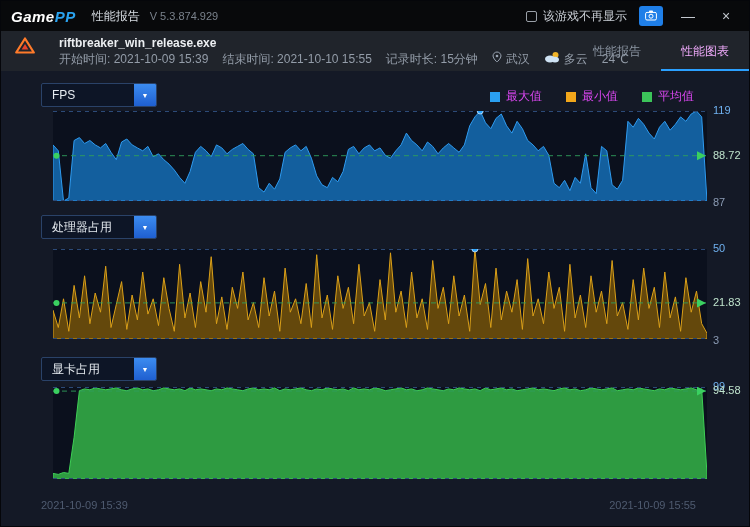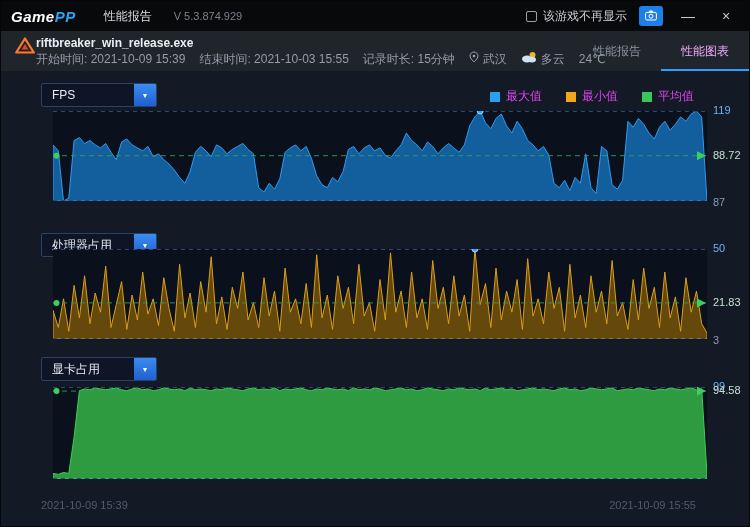--- a/index.html
+++ b/index.html
@@ -1,34 +1,34 @@
 <!DOCTYPE html>
 <html><head>
 <meta charset="utf-8">
 <style>
   html,body{margin:0;padding:0;background:#000;}
   *{box-sizing:border-box;font-family:"Liberation Sans","DejaVu Sans",sans-serif;}
   .window{position:relative;width:750px;height:527px;background:#141926;overflow:hidden;border:1px solid #05060a;}
 
   
-  .titlebar{position:absolute;left:0;top:0;width:100%;height:30px;background:#08090b;display:flex;align-items:center;padding:0 10px;gap:12px;}
+  .titlebar{position:absolute;left:0;top:0;width:100%;height:30px;background:#08090b;display:flex;align-items:center;padding:0 10px;}
   .logo{font-size:15px;font-weight:bold;font-style:italic;letter-spacing:.5px;}
   .logo .g{color:#ffffff;}
   .logo .p{color:#2aa3f0;}
   .tb-title{font-size:12px;color:#d8dde3;margin-left:16px;}
   .tb-version{font-size:11px;color:#7a828c;margin-left:10px;}
   .tb-right{margin-left:auto;display:flex;align-items:center;gap:12px;}
   .chk{display:flex;align-items:center;gap:6px;font-size:12px;color:#c8cdd4;cursor:pointer;}
   .chk .box{width:11px;height:11px;border:1px solid #9aa0a8;border-radius:2px;background:transparent;display:inline-block;}
   .cam{width:24px;height:20px;background:#1f7fe8;border:none;border-radius:3px;display:flex;align-items:center;justify-content:center;cursor:pointer;padding:0;}
   .win-btn{background:transparent;border:none;color:#c3c8cf;font-size:14px;width:26px;height:26px;cursor:pointer;padding:0;line-height:26px;}
 
   
   .infobar{position:absolute;left:0;top:30px;width:100%;height:40px;background:#20242b;display:flex;}
-  .app-block{display:flex;padding-left:14px;gap:1px;}
+  .app-block{display:flex;padding-left:14px;gap:24px;}
   .tri-icon{margin-top:6px;}
   .app-lines{display:flex;flex-direction:column;}
   .exe{font-size:12px;font-weight:bold;color:#eceff2;margin-top:5px;line-height:15px;}
   .meta{display:flex;align-items:center;gap:14px;font-size:12px;color:#939ca8;line-height:15px;}
   .meta .grp{display:flex;align-items:center;gap:4px;}
   .tabs{position:absolute;right:0;top:0;height:40px;display:flex;}
   .tab{width:88px;display:flex;align-items:center;justify-content:center;font-size:12px;color:#8b95a2;cursor:pointer;position:relative;}
   .tab.active{color:#f0abfc;}
   .tab.active::after{content:"";position:absolute;left:0;right:0;bottom:0;height:2px;background:#2ba0ff;}
 
@@ -88,21 +88,21 @@
       <span class="tri-icon">
         <svg width="20" height="17" viewBox="0 0 20 17">
             <path d="M10 1.5 L18.8 15.5 H1.2 Z" fill="none" stroke="#ff7b2a" stroke-width="2.2" stroke-linejoin="round"></path>
             <path d="M10 7 L13.4 12.6 H6.6 Z" fill="#e8432a"></path>
           </svg>
       </span>
       <div class="app-lines">
         <div class="exe">riftbreaker_win_release.exe</div>
         <div class="meta">
           <span>开始时间: 2021-10-09 15:39</span>
-          <span>结束时间: 2021-10-03 15:55</span>
+          <span>结束时间: 2021-10-10 15:55</span>
           <span>记录时长: 15分钟</span>
           <span class="grp">
             <span>
               <svg width="10" height="12" viewBox="0 0 10 12">
                   <path d="M5 1 C7.2 1 9 2.8 9 5 C9 7.5 5 11 5 11 C5 11 1 7.5 1 5 C1 2.8 2.8 1 5 1 Z" fill="none" stroke="#9aa4b2" stroke-width="1"></path>
                   <circle cx="5" cy="5" r="1.3" fill="#9aa4b2"></circle>
                 </svg>
             </span>
             <span>武汉</span>
           </span>
@@ -162,21 +162,21 @@
             <circle cx="427.2" cy="0.0" r="3" fill="#2ba6ff" stroke="#cfe6ff" stroke-width="0.8"></circle>
           </svg>
         </div>
       <div class="ylabels">
         <span class="yl ymax" id="ymax-0">119</span>
         <span class="yl yavg" id="yavg-0" style="top: 37.6754px;">88.72</span>
         <span class="yl ymin" id="ymin-0">87</span>
       </div>
     </div>
 
-    <div class="sel-row" style="top:162px;">
+    <div class="sel-row" style="top:144px;">
       <div class="dropdown">
         <span class="dd-label">处理器占用</span>
         <span class="dd-arrow">▼</span>
       </div>
     </div>
 
     <div class="chart-wrap" style="top:178px;height:90px;text-align:right;">
       <div class="chart-area" id="chart-1">
           <svg width="654" height="90">
             <path d="M0 90 L0.0 61.3 L5.3 78.5 L10.5 49.8 L15.8 82.3 L21.1 36.4 L26.4 68.9 L31.6 26.8 L36.9 74.7 L42.2 44.0 L47.5 63.2 L52.7 17.2 L58.0 78.5 L63.3 55.5 L68.6 32.6 L73.8 80.4 L79.1 46.0 L84.4 70.9 L89.7 23.0 L94.9 65.1 L100.2 49.8 L105.5 76.6 L110.8 28.7 L116.0 59.4 L121.3 82.3 L126.6 15.3 L131.9 68.9 L137.1 44.0 L142.4 78.5 L147.7 32.6 L153.0 63.2 L158.2 7.7 L163.5 74.7 L168.8 47.9 L174.0 80.4 L179.3 38.3 L184.6 59.4 L189.9 23.0 L195.1 70.9 L200.4 53.6 L205.7 78.5 L211.0 28.7 L216.2 67.0 L221.5 42.1 L226.8 82.3 L232.1 19.1 L237.3 63.2 L242.6 49.8 L247.9 74.7 L253.2 34.5 L258.4 78.5 L263.7 5.7 L269.0 68.9 L274.3 46.0 L279.5 80.4 L284.8 26.8 L290.1 59.4 L295.4 38.3 L300.6 74.7 L305.9 15.3 L311.2 67.0 L316.5 53.6 L321.7 82.3 L327.0 30.6 L332.3 70.9 L337.5 3.8 L342.8 63.2 L348.1 42.1 L353.4 78.5 L358.6 23.0 L363.9 68.9 L369.2 49.8 L374.5 80.4 L379.7 11.5 L385.0 59.4 L390.3 38.3 L395.6 74.7 L400.8 26.8 L406.1 67.0 L411.4 46.0 L416.7 82.3 L421.9 0.0 L427.2 55.5 L432.5 34.5 L437.8 78.5 L443.0 19.1 L448.3 70.9 L453.6 42.1 L458.9 63.2 L464.1 30.6 L469.4 80.4 L474.7 9.6 L480.0 67.0 L485.2 49.8 L490.5 74.7 L495.8 23.0 L501.0 59.4 L506.3 38.3 L511.6 82.3 L516.9 15.3 L522.1 68.9 L527.4 46.0 L532.7 78.5 L538.0 26.8 L543.2 63.2 L548.5 42.1 L553.8 74.7 L559.1 11.5 L564.3 67.0 L569.6 53.6 L574.9 80.4 L580.2 30.6 L585.4 70.9 L590.7 19.1 L596.0 59.4 L601.3 38.3 L606.5 78.5 L611.8 23.0 L617.1 68.9 L622.4 47.9 L627.6 82.3 L632.9 28.7 L638.2 63.2 L643.5 42.1 L648.7 74.7 L654.0 84.3 L654 90 Z" fill="#64480c" stroke="#dba018" stroke-width="1"></path>

